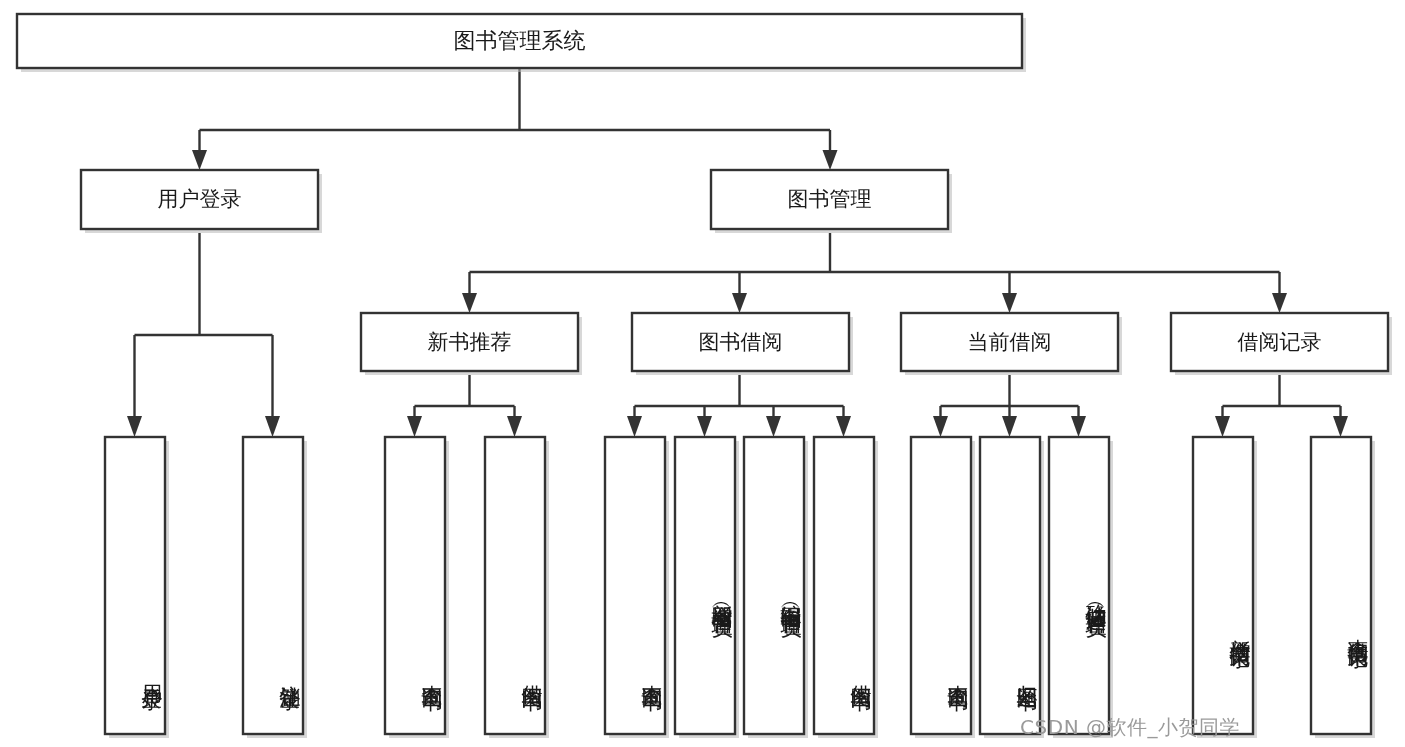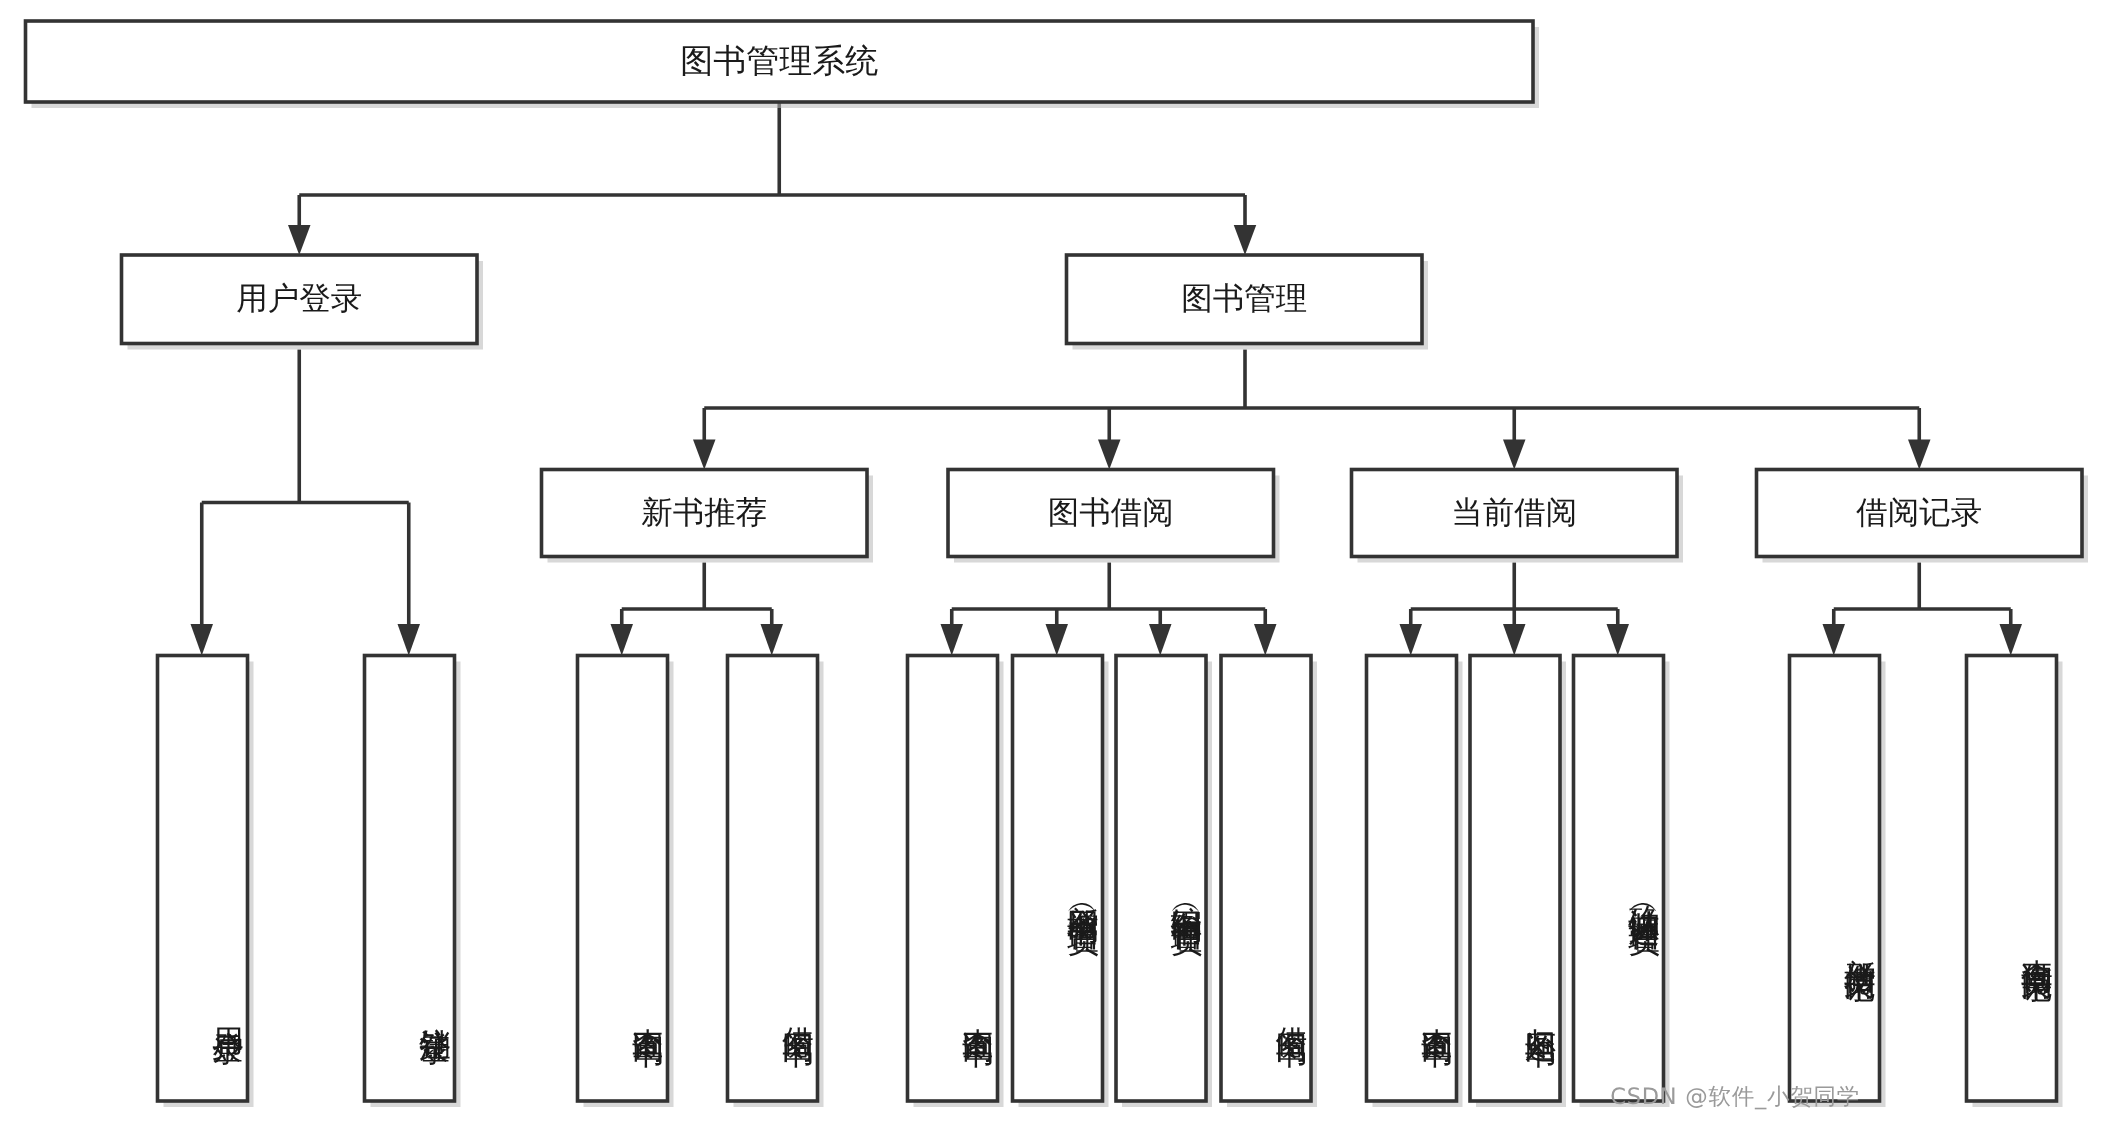--- a/index.html
+++ b/index.html
@@ -72,21 +72,21 @@
     color: #1a1a1a;
     letter-spacing: 2px;
     white-space: nowrap;
     pointer-events: none;
   }
   .watermark {
     position: absolute;
     right: 12px;
     bottom: 6px;
     font-family: "DejaVu Sans", "Liberation Sans", sans-serif;
-    font-size: 15px;
+    font-size: 20px;
     color: #9a9a9a;
     letter-spacing: 0.5px;
     white-space: nowrap;
     text-align: right;
   }
 </style>
 </head>
 <body>
 
 <div id="diagram-root">

